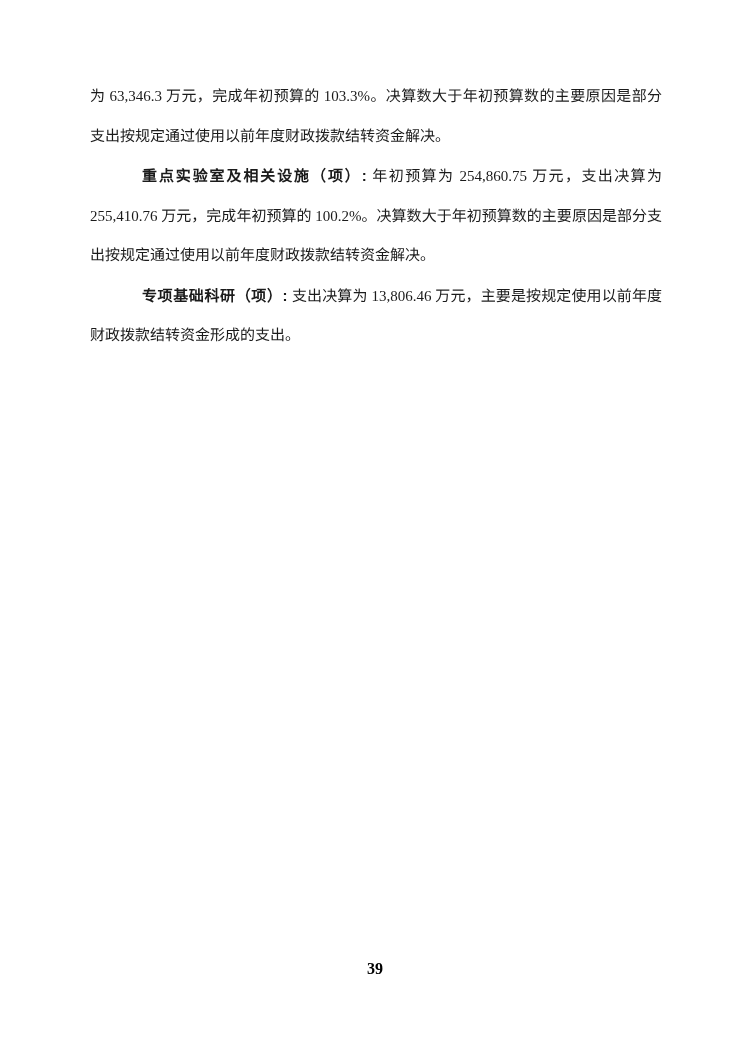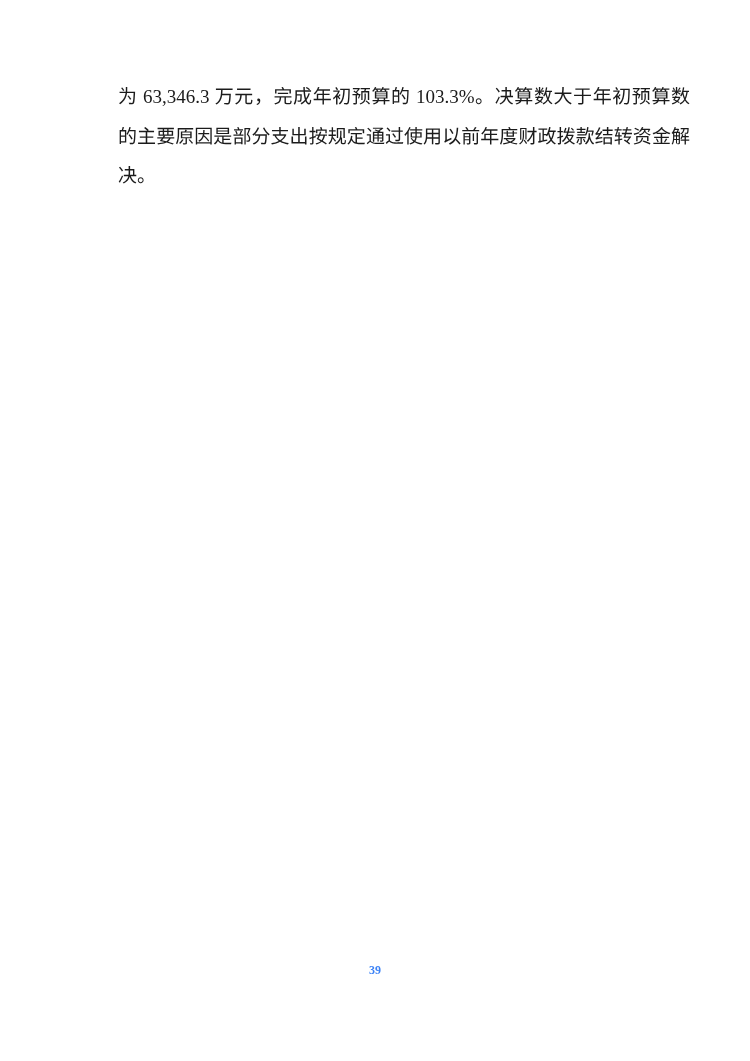--- a/index.html
+++ b/index.html
@@ -13,25 +13,24 @@
     height: 1061px;
     background: #ffffff;
     overflow: hidden;
   }
   .doc-body {
     position: absolute;
     left: 90px;
     top: 77px;
     width: 572px;
     font-family: "Liberation Serif", "DejaVu Serif", serif;
-    font-size: 19px;
+    font-size: 15px;
     line-height: 39.5px;
     color: #1b1b1b;
     text-align: justify;
-    margin-left: 28px;
   }
   .para {
     margin: 0;
     padding: 0;
     text-indent: 52px;
   }
   .para.no-indent {
     text-indent: 0;
   }
   .run {
@@ -45,29 +44,31 @@
   }
   .footer {
     position: absolute;
     left: 0;
     right: 0;
     top: 960px;
     text-align: center;
   }
   .page-num {
     font-family: "Liberation Serif", "DejaVu Serif", serif;
-    font-size: 12px;
+    font-size: 16px;
     font-weight: 600;
-    color: #3b82f6;
+    color: #000000;
     text-align: center;
   }
 </style>
 </head>
 <body>
 
 <div class="page">
   <div class="doc-body" id="doc-body">
       <p class="para no-indent"><span class="run">为 63,346.3 万元，完成年初预算的 103.3%。决算数大于年初预算数的主要原因是部分支出按规定通过使用以前年度财政拨款结转资金解决。</span></p>
+      <p class="para"><span class="run bold">重点实验室及相关设施（项）:</span><span class="run"> 年初预算为 254,860.75 万元，支出决算为 255,410.76 万元，完成年初预算的 100.2%。决算数大于年初预算数的主要原因是部分支出按规定通过使用以前年度财政拨款结转资金解决。</span></p>
+      <p class="para"><span class="run bold">专项基础科研（项）:</span><span class="run"> 支出决算为 13,806.46 万元，主要是按规定使用以前年度财政拨款结转资金形成的支出。</span></p>
     </div>
   <div class="footer">
     <span class="page-num">39</span>
   </div>
 </div>
 
 </body></html>

